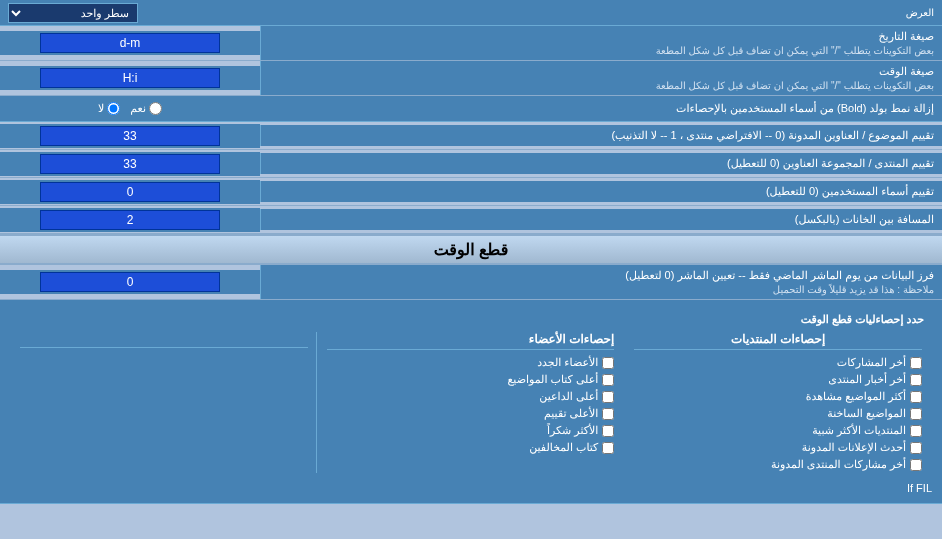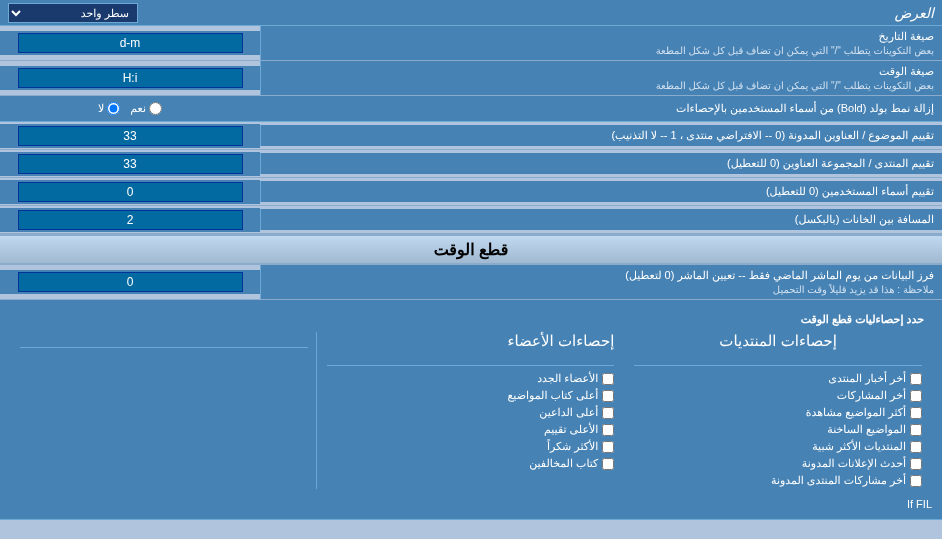--- a/index.html
+++ b/index.html
@@ -39,27 +39,27 @@
     .row-input-area {
       width: 260px;
       padding: 2px 4px;
       background: #4682b4;
       display: flex;
       align-items: center;
       justify-content: center;
     }
 
     .text-input {
-      background: #0369a1;
+      background: #1d4ed8;
       color: #fff;
       border: 1px solid #003399;
       padding: 2px 6px;
       font-size: 12px;
       text-align: center;
-      width: 225px;
+      width: 180px;
       height: 20px;
       direction: ltr;
     }
 
     
     .section-header {
       background: linear-gradient(to bottom, #c0d8f0, #a0b8d0);
       color: #000;
       text-align: center;
       font-weight: bold;
@@ -77,22 +77,21 @@
       background: #4682b4;
       border-bottom: 1px solid #6aaad4;
       min-height: 26px;
     }
 
     .top-row-label {
       flex: 1;
       padding: 4px 8px;
       color: #fff;
       text-align: right;
-      font-size: 14px;
-      font-style: italic;
+      font-size: 10px;
     }
 
     .top-row-input {
       width: 260px;
       padding: 2px 8px;
       display: flex;
       align-items: center;
       justify-content: flex-end;
     }
 
@@ -170,25 +169,25 @@
       width: 100%;
     }
 
     .stats-col {
       flex: 1;
       padding: 0 10px;
     }
 
     .stats-col-header {
       color: #fff;
-      font-weight: normal;
-      font-size: 15px;
+      font-weight: bold;
+      font-size: 12px;
       text-align: center;
       border-bottom: 1px solid #6aaad4;
-      padding-bottom: 15px;
+      padding-bottom: 3px;
       margin-bottom: 4px;
     }
 
     .stats-col-header-left {
       text-align: right;
     }
 
     .checkbox-row {
       display: flex;
       align-items: center;
@@ -307,25 +306,25 @@
       <div class="stats-label">حدد إحصاءليات قطع الوقت</div>
     </div>
 
     <div class="stats-columns">
 
       <div class="stats-col">
         <div class="stats-col-header">إحصاءات المنتديات</div>
 
         <div class="checkbox-row">
           <input type="checkbox" style="">
+          <span>أخر المشاركات</span>
+        </div>
+        <div class="checkbox-row">
+          <input type="checkbox" style="">
           <span>أخر أخبار المنتدى</span>
-        </div>
-        <div class="checkbox-row">
-          <input type="checkbox" style="">
-          <span>أخر المشاركات</span>
         </div>
         <div class="checkbox-row">
           <input type="checkbox" style="">
           <span>أكثر المواضيع مشاهدة</span>
         </div>
         <div class="checkbox-row">
           <input type="checkbox" style="">
           <span>المواضيع الساخنة</span>
         </div>
         <div class="checkbox-row">

